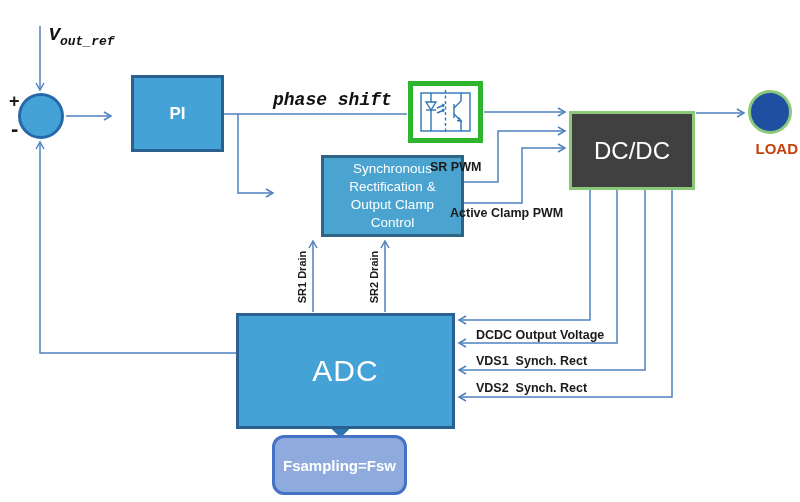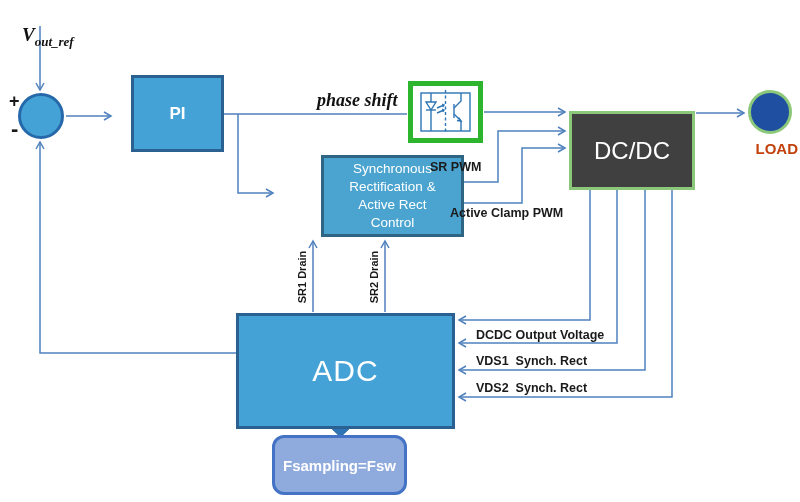--- a/index.html
+++ b/index.html
@@ -17,21 +17,21 @@
   .dcdc-blk{left:569px;top:78px;width:126px;height:79px;background:#404040;
             border:3px solid #8cc87a;font-size:24px;margin-top:33px;}
   .load-circle{left:748px;top:90px;width:44px;height:44px;border-radius:50%;
                background:#1e4fa0;border:3px solid #8cc87a;}
   .sync-blk{left:277px;top:155px;width:143px;height:82px;background:#4aa4cf;
             border:3px solid #2e6484;font-size:13.5px;line-height:1.32;margin-left:44px;}
   .adc-blk{left:236px;top:313px;width:219px;height:116px;font-size:30px;letter-spacing:1px;}
   .fs-blk{left:272px;top:435px;width:135px;height:60px;background:#8faadc;
           border:3px solid #4472c4;border-radius:12px;font-size:15px;font-weight:bold;}
   .sig{position:absolute;font-weight:bold;color:#1a1a1a;font-size:12.5px;white-space:pre;}
-  .serif-sig{position:absolute;font-family:Liberation Serif, serif;font-weight:bold;
+  .serif-sig{position:absolute;font-family:Liberation Mono, monospace;font-weight:bold;
              font-style:italic;color:#111111;font-size:19px;white-space:pre;}
   .serif-sig sub{font-size:13px;}
   .rot{transform:rotate(-90deg);transform-origin:center;font-size:11px;
        width:66px;height:14px;text-align:center;line-height:14px;}
   .sign{position:absolute;font-weight:bold;color:#1a1a1a;font-size:18px;line-height:1;}
   .load-label{position:absolute;left:742px;top:140px;width:56px;text-align:right;
               font-weight:bold;font-size:15px;color:#c2410c;}
 </style>
 </head>
 <body>
@@ -95,37 +95,37 @@
     <span>DC/DC</span>
   </div>
 
   <div class="blk load-circle"></div>
   <div class="load-label">LOAD</div>
 
   <div class="blk sync-blk">
     <div>
       <div>Synchronous</div>
       <div>Rectification &amp;</div>
-      <div>Active Rect</div>
+      <div>Output Clamp</div>
       <div>Control</div>
     </div>
   </div>
 
   <div class="blk blue-blk adc-blk">
     <span>ADC</span>
   </div>
 
   <div class="blk fs-blk">
     <span>Fsampling=Fsw</span>
   </div>
 
   <div class="serif-sig" style="left:3px;top:2px;">
     <span>V</span><sub>out_ref</sub>
   </div>
-  <div class="serif-sig" style="left:273px;top:90px;font-size:18px;margin-left:44px;">phase shift</div>
+  <div class="serif-sig" style="left:273px;top:90px;font-size:18px;">phase shift</div>
 
   <div class="sig" style="left:430px;top:160px;">SR PWM</div>
   <div class="sig" style="left:450px;top:206px;">Active Clamp PWM</div>
   <div class="sig rot" style="left:269px;top:270px;">SR1 Drain</div>
   <div class="sig rot" style="left:341px;top:270px;">SR2 Drain</div>
   <div class="sig" style="left:476px;top:328px;">DCDC Output Voltage</div>
   <div class="sig" style="left:476px;top:354px;">VDS1  Synch. Rect</div>
   <div class="sig" style="left:476px;top:381px;">VDS2  Synch. Rect</div>
 
 </div>

